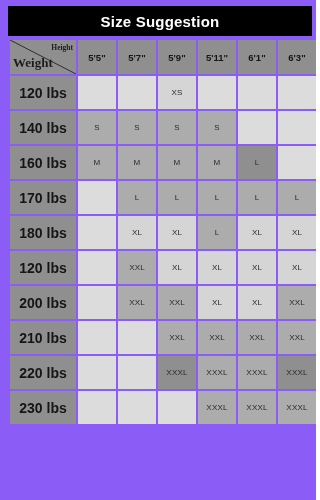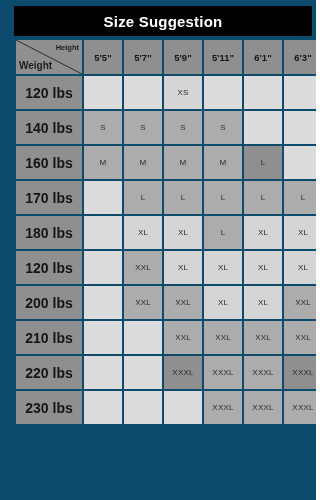--- a/index.html
+++ b/index.html
@@ -2,44 +2,44 @@
 <html><head>
 <meta charset="utf-8">
 <style>
   html,body{margin:0;padding:0;}
   body{
     width:316px;height:500px;background:#ffffff;
     font-family:"Liberation Sans","DejaVu Sans",sans-serif;
     -webkit-font-smoothing:antialiased;overflow:hidden;
   }
   #root{width:316px;height:500px;position:relative;box-sizing:border-box;
-        padding:6px 4px 8px 14px;background:#0c4a6e;}
+        padding:6px 4px 8px 8px;background:#8b5cf6;}
 
   .title-bar{
     height:30px;background:#000000;color:#ffffff;
     display:flex;align-items:center;justify-content:center;
     font-size:15px;font-weight:bold;letter-spacing:.2px;
     margin-bottom:2px;
   }
 
   table.grid{border-collapse:separate;border-spacing:2px;width:306px;table-layout:fixed;}
   table.grid td{padding:0;margin:0;}
 
   .col-w{width:66px;}
   .col-h{width:38px;}
 
   .corner{
-    position:relative;height:34px;background:#8f8f8f;overflow:hidden;
+    position:relative;height:34px;background:#8f8f8f;overflow:hidden;font-family:Liberation Serif, serif;
   }
   .corner svg{position:absolute;inset:0;width:100%;height:100%;}
   .corner .lbl-h{
     position:absolute;right:3px;top:3px;font-size:7.5px;color:#1c1c1c;font-weight:bold;
   }
   .corner .lbl-w{
-    position:absolute;left:3px;bottom:3px;font-size:10px;color:#1c1c1c;font-weight:bold;
+    position:absolute;left:3px;bottom:3px;font-size:13px;color:#1c1c1c;font-weight:bold;
   }
 
   .hcell{
     height:34px;background:#8f8f8f;color:#161616;
     font-size:9.5px;font-weight:bold;
     text-align:center;vertical-align:middle;
   }
 
   .rowlabel{
     height:33px;background:#8f8f8f;color:#151515;

